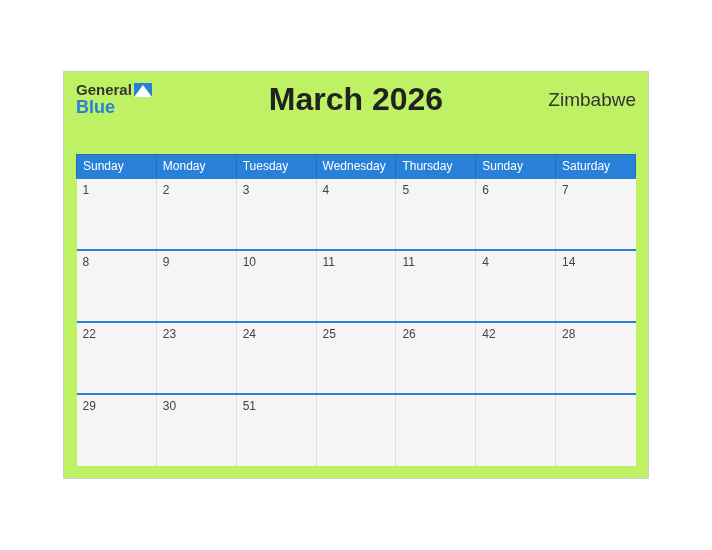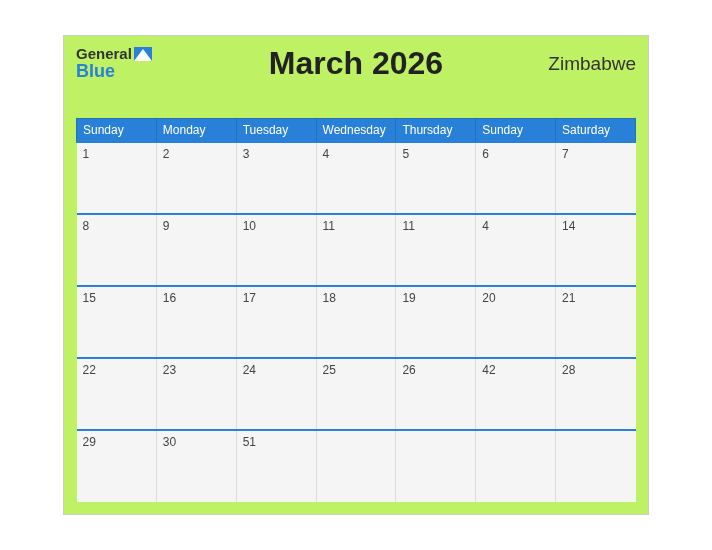--- a/index.html
+++ b/index.html
@@ -147,29 +147,20 @@
         <tr>
           <td><span class="day-num">8</span></td>
           <td><span class="day-num">9</span></td>
           <td><span class="day-num">10</span></td>
           <td><span class="day-num">11</span></td>
           <td><span class="day-num">11</span></td>
           <td><span class="day-num">4</span></td>
           <td><span class="day-num">14</span></td>
         </tr>
         <tr>
-          <td><span class="day-num">15</span></td>
-          <td><span class="day-num">16</span></td>
-          <td><span class="day-num">17</span></td>
-          <td><span class="day-num">18</span></td>
-          <td><span class="day-num">19</span></td>
-          <td><span class="day-num">20</span></td>
-          <td><span class="day-num">21</span></td>
-        </tr>
-        <tr>
           <td><span class="day-num">22</span></td>
           <td><span class="day-num">23</span></td>
           <td><span class="day-num">24</span></td>
           <td><span class="day-num">25</span></td>
           <td><span class="day-num">26</span></td>
           <td><span class="day-num">42</span></td>
           <td><span class="day-num">28</span></td>
         </tr>
         <tr>
           <td><span class="day-num">29</span></td>

